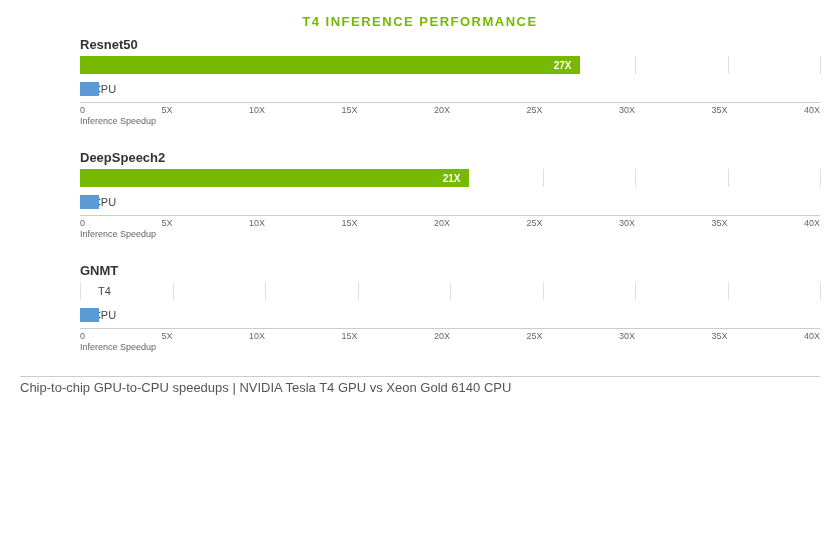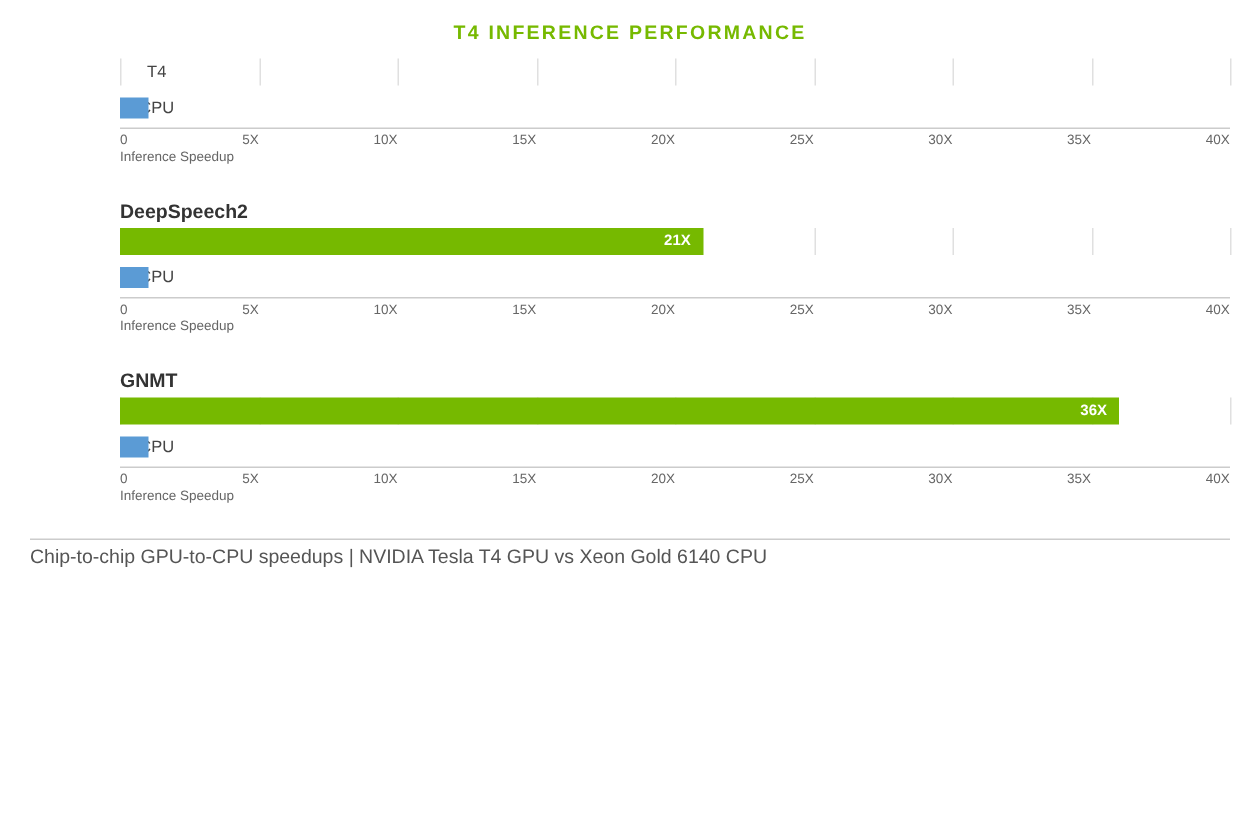--- a/index.html
+++ b/index.html
@@ -132,33 +132,37 @@
       padding-top: 3px;
     }
   </style>
 </head>
 <body>
 
 <h1 class="chart-title">T4 INFERENCE PERFORMANCE</h1>
 
 <div id="charts-container">
     <div class="chart-section">
+      <div class="section-label">Resnet50</div>
       <div class="bar-chart">
         <div class="bar-row">
           <div class="bar-label">T4</div>
           <div class="bar-track" style="position: relative;">
             <div class="grid-line" style="left: 0%;"></div>
             <div class="grid-line" style="left: 12.5%;"></div>
             <div class="grid-line" style="left: 25%;"></div>
             <div class="grid-line" style="left: 37.5%;"></div>
             <div class="grid-line" style="left: 50%;"></div>
             <div class="grid-line" style="left: 62.5%;"></div>
             <div class="grid-line" style="left: 75%;"></div>
             <div class="grid-line" style="left: 87.5%;"></div>
             <div class="grid-line" style="left: 100%;"></div>
+            <div class="bar-fill" style="width: 67.5%; position: relative;">
+              <span class="bar-value-inside" style="right: 4px;">27X</span>
+            </div>
           </div>
         </div>
         <div class="bar-row">
           <div class="bar-label">CPU</div>
           <div class="bar-track">
             <div class="bar-fill cpu" style="width: 2.5%;"></div>
           </div>
         </div>
         <div class="axis-container">
           <div class="axis-ticks">
@@ -226,23 +230,20 @@
           <div class="bar-track" style="position: relative;">
             <div class="grid-line" style="left: 0%;"></div>
             <div class="grid-line" style="left: 12.5%;"></div>
             <div class="grid-line" style="left: 25%;"></div>
             <div class="grid-line" style="left: 37.5%;"></div>
             <div class="grid-line" style="left: 50%;"></div>
             <div class="grid-line" style="left: 62.5%;"></div>
             <div class="grid-line" style="left: 75%;"></div>
             <div class="grid-line" style="left: 87.5%;"></div>
             <div class="grid-line" style="left: 100%;"></div>
-            <div class="bar-fill" style="width: 90%; position: relative;">
-              <span class="bar-value-inside" style="right: 4px;">36X</span>
-            </div>
           </div>
         </div>
         <div class="bar-row">
           <div class="bar-label">CPU</div>
           <div class="bar-track">
             <div class="bar-fill cpu" style="width: 2.5%;"></div>
           </div>
         </div>
         <div class="axis-container">
           <div class="axis-ticks">

